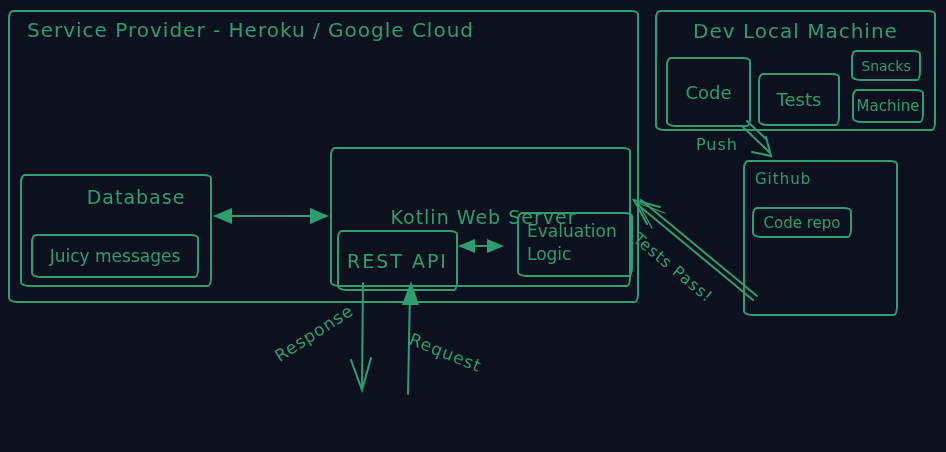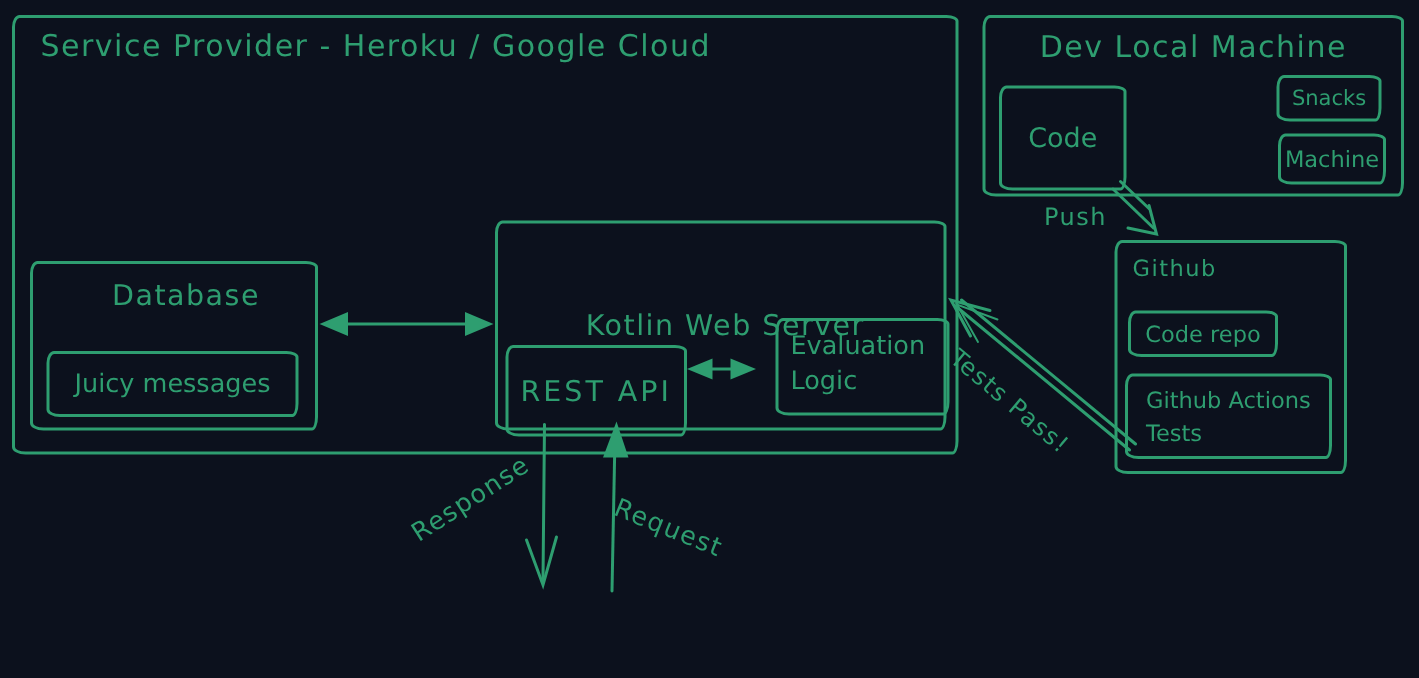--- a/index.html
+++ b/index.html
@@ -33,21 +33,21 @@
     display:flex;align-items:center;justify-content:center;
     text-align:center;
   }
   svg{position:absolute;left:0;top:0;pointer-events:none;}
 
   
   .service-box{left:8px;top:10px;width:631px;height:293px;}
   .service-title{left:27px;top:18px;font-size:20px;}
 
   .database-box{left:20px;top:174px;width:192px;height:113px;}
-  .database-title{left:8px;top:186px;width:232px;text-align:center;font-size:19px;}
+  .database-title{left:20px;top:186px;width:232px;text-align:center;font-size:19px;}
   .juicy-box{left:31px;top:234px;width:168px;height:44px;font-size:17px;}
 
   .kotlin-box{left:330px;top:147px;width:301px;height:140px;}
   .kotlin-title{left:345px;top:162px;width:277px;text-align:center;font-size:19px;margin-top:44px;}
   .rest-box{left:337px;top:216px;width:121px;height:61px;font-size:19px;letter-spacing:2px;margin-top:14px;}
   .eval-box{left:505px;top:212px;width:116px;height:65px;font-size:17px;
             padding:6px 0 0 8px;line-height:1.35;white-space:normal;margin-left:12px;}
 
   
   .dev-box{left:655px;top:10px;width:281px;height:121px;}
@@ -98,34 +98,34 @@
   </div>
   <div class="box eval-box">
     <span>Evaluation Logic</span>
   </div>
 
   <div class="box dev-box"></div>
   <div class="lbl dev-title">Dev Local Machine</div>
   <div class="box code-box center-xy">
     <span>Code</span>
   </div>
+  <div class="box tests-box center-xy">
+    <span>Tests</span>
+  </div>
   <div class="box snacks-box center-xy">
     <span>Snacks</span>
   </div>
   <div class="box coffee-box center-xy">
     <span>Machine</span>
   </div>
 
   <div class="box github-box"></div>
   <div class="lbl github-title">Github</div>
   <div class="box code-repo-box center-xy">
     <span>Code repo</span>
-  </div>
-  <div class="box gh-actions-box">
-    <span>Github Actions Tests</span>
   </div>
 
 
   <svg width="946" height="452" viewBox="0 0 946 452" stroke="#2e9e70" stroke-width="2" fill="none" stroke-linecap="round">
 
     <g>
       <line x1="222" y1="216" x2="320" y2="216"></line>
       <polygon points="213,216 232,208 232,224" fill="#2e9e70" stroke="none"></polygon>
       <polygon points="329,216 310,208 310,224" fill="#2e9e70" stroke="none"></polygon>
     </g>

